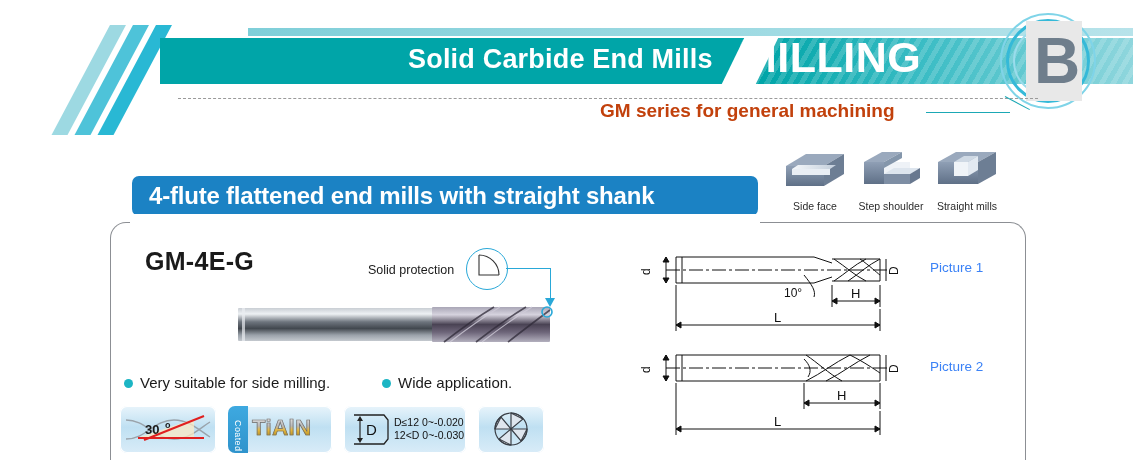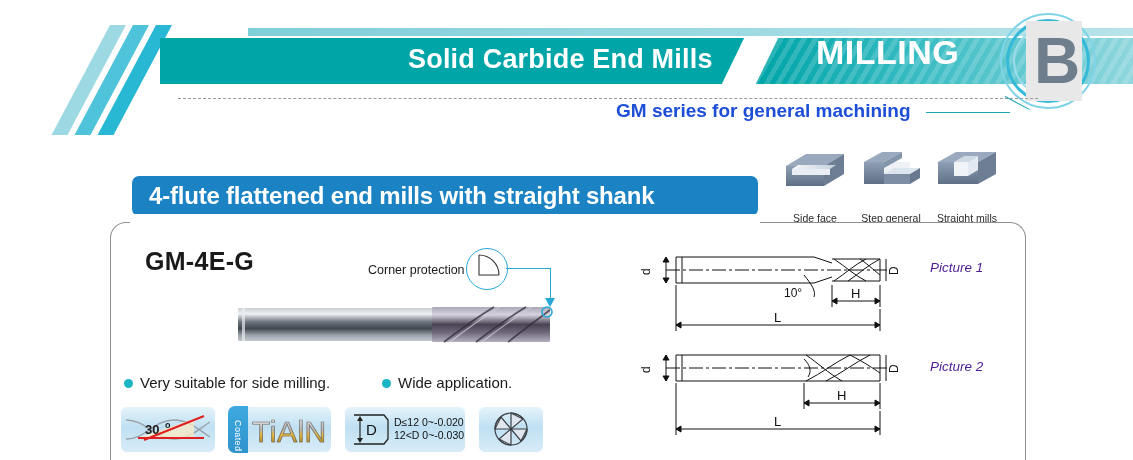--- a/index.html
+++ b/index.html
@@ -62,22 +62,22 @@
   
   #banner-slash {
     position: absolute;
     left: 733px; top: 38px;
     width: 34px; height: 46px;
     background: #ffffff;
     transform: skewX(-26deg);
   }
   #banner-milling {
     position: absolute;
-    left: 816px; top: 33px;
-    font-size: 34px; font-weight: bold;
+    left: 741px; top: 33px;
+    font-size: 43px; font-weight: bold;
     color: #ffffff;
     letter-spacing: .5px;
     white-space: nowrap;
   }
 
   
   #badge-b {
     position: absolute;
     left: 1000px; top: 13px;
     width: 96px; height: 96px;
@@ -109,23 +109,22 @@
   #dashed-rule {
     position: absolute;
     left: 178px; top: 98px;
     width: 860px; height: 0;
     border-top: 1px dashed #9a9a9a;
   }
   #subtitle {
     position: absolute;
     left: 600px; top: 100px;
     font-size: 19px; font-weight: bold;
-    color: #1d4ed8;
-    white-space: nowrap;
-    margin-left: 16px;
+    color: #c2410c;
+    white-space: nowrap;
   }
   #subtitle-line {
     position: absolute;
     left: 926px; top: 112px;
     width: 84px; height: 0;
     border-top: 1.5px solid #1ba8b5;
   }
   #subtitle-line-diag {
     position: absolute;
     left: 1005px; top: 96px;
@@ -153,21 +152,21 @@
 
   
   #app-icons {
     position: absolute;
     left: 778px; top: 148px;
     width: 250px; height: 70px;
   }
   .app-icon { position: absolute; width: 74px; text-align: center; }
   .app-icon .art { height: 46px; position: relative; }
   .app-icon .cap {
-    font-size: 10.5px; color: #2b2b2b; margin-top: 18px;
+    font-size: 10.5px; color: #2b2b2b; margin-top: 6px;
     white-space: nowrap;
   }
   #app-icon-0 { left: 0; }
   #app-icon-1 { left: 76px; }
   #app-icon-2 { left: 152px; }
 
   
   #card {
     position: absolute;
     left: 110px; top: 222px;
@@ -277,42 +276,41 @@
     display: block;
     transform: rotate(90deg);
     transform-origin: center;
     font-size: 9px; color: #ffffff;
     white-space: nowrap;
     margin-top: 19px;
     letter-spacing: .4px;
   }
   #coat-text {
     position: absolute; left: 24px; top: 9px;
-    font-size: 30px; font-weight: normal;
+    font-size: 22px; font-weight: bold;
     letter-spacing: .5px;
     background: linear-gradient(to bottom,
        #f2f2f2 0%, #b9b9b9 42%, #e8b93c 58%, #8a6a12 100%);
     -webkit-background-clip: text;
     background-clip: text;
     color: transparent;
     -webkit-text-stroke: .7px #6d6d6d;
   }
   .tol-lines {
     position: absolute; left: 50px; top: 10px;
     font-size: 10.5px; color: #111; line-height: 13px;
     white-space: nowrap;
   }
 
   
   #drawings { position: absolute; left: 636px; top: 240px; width: 392px; height: 215px; }
   .pic-caption {
     position: absolute;
-    font-size: 13.5px; color: #4c1d95;
-    white-space: nowrap;
-    font-style: italic;
+    font-size: 13.5px; color: #3b82f6;
+    white-space: nowrap;
   }
   #pic-cap-1 { left: 930px; top: 260px; }
   #pic-cap-2 { left: 930px; top: 359px; }
 </style>
 </head>
 <body>
 
 <div id="header">
   <div class="stripe" id="stripe-1"></div>
   <div class="stripe" id="stripe-2"></div>
@@ -372,21 +370,21 @@
       <svg width="74" height="46" viewBox="0 0 74 46">
         <polygon points="10,14 28,4 48,4 30,14" fill="#9aa9bd"></polygon>
         <polygon points="10,14 30,14 30,36 10,36" fill="url(#gA)"></polygon>
         <polygon points="30,14 30,26 56,26 56,14" fill="#eef2f7"></polygon>
         <polygon points="30,26 56,26 66,20 40,20" fill="#dde5ee"></polygon>
         <polygon points="30,26 56,26 56,36 30,36" fill="#7e8ea4"></polygon>
         <polygon points="56,26 66,20 66,30 56,36" fill="#68788f"></polygon>
         <polygon points="30,14 48,4 48,10 30,20" fill="#8496ab"></polygon>
       </svg>
     </div>
-    <div class="cap">Step general</div>
+    <div class="cap">Step shoulder</div>
   </div>
 
   <div class="app-icon" id="app-icon-2">
     <div class="art">
       <svg width="74" height="46" viewBox="0 0 74 46">
         <polygon points="8,14 26,4 66,4 48,14" fill="#9aa9bd"></polygon>
         <polygon points="8,14 48,14 48,36 8,36" fill="url(#gA)"></polygon>
         <polygon points="48,14 66,4 66,26 48,36" fill="#6d7e94"></polygon>
         <polygon points="24,14 24,28 38,28 38,14" fill="#f0f4f8"></polygon>
         <polygon points="24,14 34,8 48,8 38,14" fill="#cfd9e4"></polygon>
@@ -395,21 +393,21 @@
     </div>
     <div class="cap">Straight mills</div>
   </div>
 </div>
 
 <div id="card"></div>
 <div id="card-notch"></div>
 
 <div id="product-code">GM-4E-G</div>
 
-<div id="corner-label">Corner protection</div>
+<div id="corner-label">Solid protection</div>
 <div id="corner-circle">
   <svg width="37" height="37" viewBox="0 0 37 37">
     <path d="M12 6 L12 26 L32 26" fill="none" stroke="#333" stroke-width="1.1"></path>
     <path d="M12 6 A20 20 0 0 1 32 26" fill="none" stroke="#333" stroke-width="1.1"></path>
   </svg>
 </div>
 <div id="corner-leader"></div>
 <div id="corner-leader-v"></div>
 <div id="corner-arrow"></div>
 

